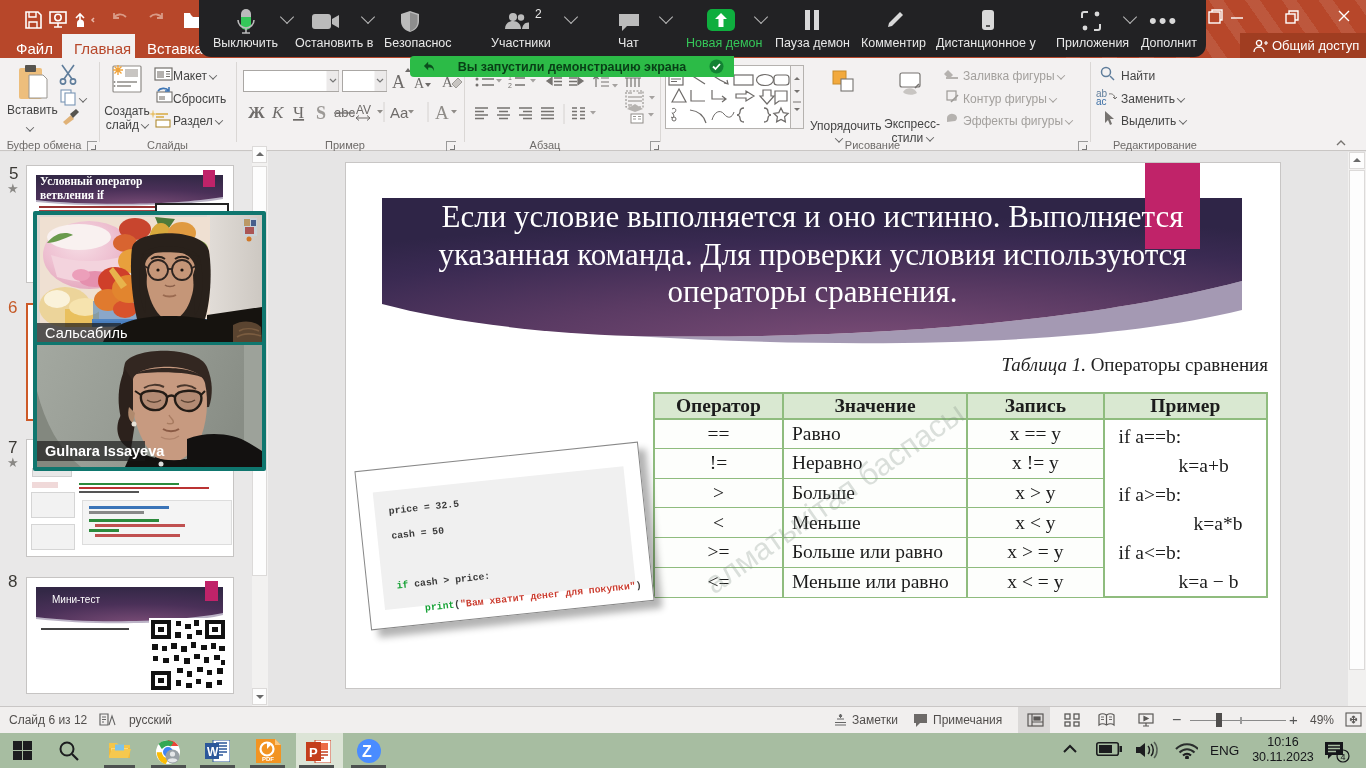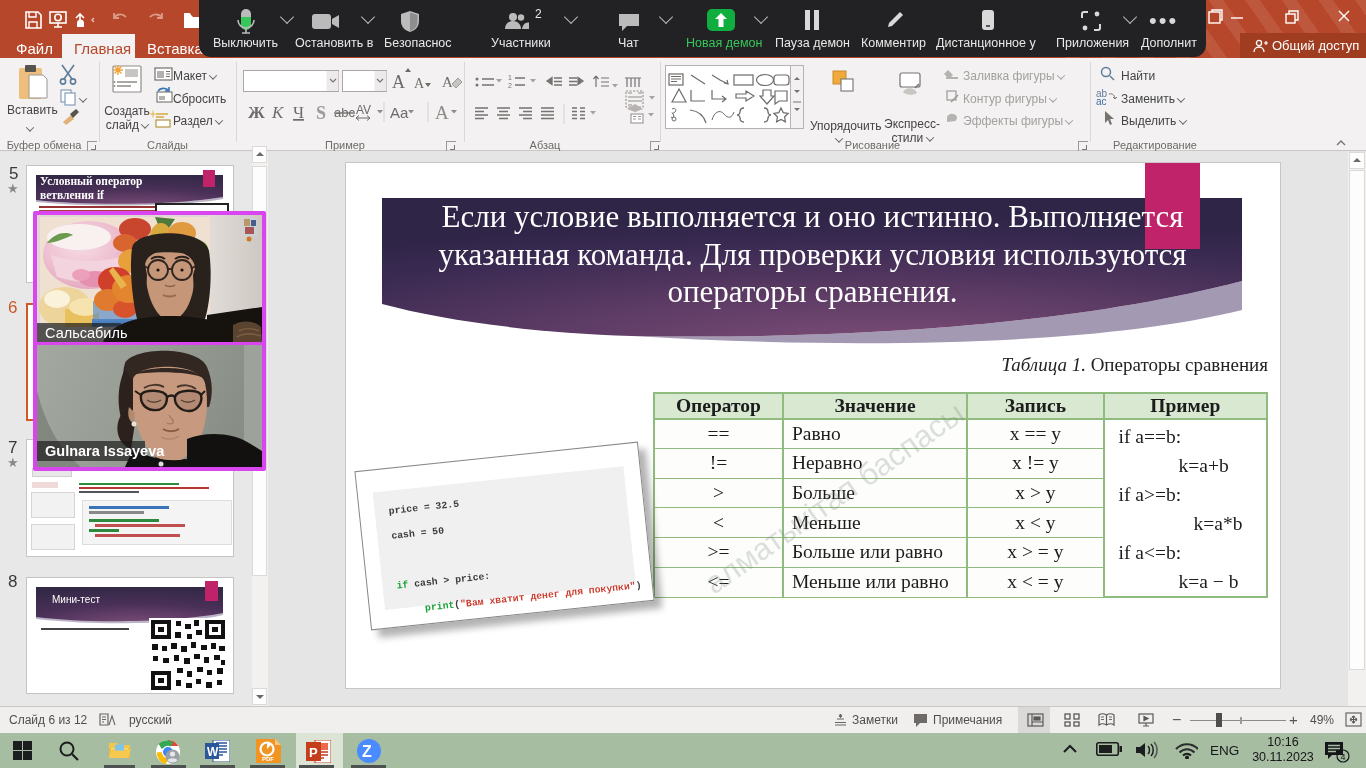--- a/index.html
+++ b/index.html
@@ -354,20 +354,30 @@
           <circle cx="18" cy="5" r="2.4" fill="#d9d9d9" stroke="none"></circle>
           <circle cx="6" cy="19" r="2.4" fill="#d9d9d9" stroke="none"></circle>
         </g>
  </svg>
  <div class="zchev" style="left:926px"></div>
  <div class="zi" style="left:857px;top:36px">Приложения</div>
  <div class="abs" style="left:950px;top:18px;width:46px;height:8px;color:#d9d9d9;font-size:22px;letter-spacing:2px;line-height:6px">•••</div>
  <div class="zi" style="left:942px;top:36px">Дополнит</div>
 </div>
 
+<div class="notif" style="left:410px;width:324px;background:#2cbb47;border-radius:4px 0 0 4px;color:#083f16">
+ <svg class="abs" style="left:13px;top:5px" width="12" height="11" viewBox="0 0 14 13">
+        <path d="M6 1L1 6l5 5V8c4-1 6 1 7 4 0-6-3-8-7-8z" fill="#0b4f1d"></path>
+      </svg>
+ <span>Вы запустили демонстрацию экрана</span>
+ <svg class="abs" style="right:10px;top:3px" width="15" height="15" viewBox="0 0 15 15">
+        <circle cx="7.5" cy="7.5" r="7" fill="#128233"></circle>
+        <path d="M4 7.5l2.5 2.5L11 5" stroke="#fff" stroke-width="1.8" fill="none"></path>
+      </svg>
+</div>
 
 <div class="abs" id="panel"></div>
 
 <div class="snum" style="left:9px;top:164px">5</div>
 <div class="star" style="left:7px;top:181px">★</div>
 <div class="thumb" style="left:26px;top:165px;width:208px;height:118px">
  <svg class="abs" style="left:9px;top:9px" width="187" height="34" viewBox="0 0 187 34">
   <defs>
           <radialGradient id="tg1" cx="55%" cy="110%" r="110%">
             <stop offset="0%" stop-color="#7d4e78"></stop>
@@ -547,21 +557,21 @@
 
  <div class="abs" style="left:16px;top:293px;width:285px;height:160px;background:#fff;border:1px solid #888;transform:rotate(-6deg);box-shadow:7px 8px 7px rgba(0,0,0,0.3)">
   <div class="abs" style="left:15px;top:22px;width:252px;height:118px;background:#f0f0f0;font-family:'Liberation Mono',monospace;font-size:9.8px;font-weight:bold;color:#3c3c3c;line-height:25px;padding:8px 0 0 14px;white-space:nowrap">price = 32.5<br>cash = 50<br><br style="line-height:10px"><span style="color:#18a237">if</span> cash &gt; price:<br><span style="padding-left:26px"><span style="color:#18a237">print</span>(<span style="color:#cb3e31">"Вам хватит денег для покупки"</span>)</span></div>
  </div>
 </div>
 <style>
  .tc{border:2px solid #8fbc7e;border-top-width:1px;border-bottom-width:1px;text-align:center;height:27px;background:#fdfefc}
  .tl{border:2px solid #8fbc7e;border-top-width:1px;border-bottom-width:1px;text-align:left;padding-left:8px;background:#fdfefc}
 </style>
 
-<div class="abs" style="left:33px;top:211px;width:233px;height:260px;background:#d946ef;border-radius:2px">
+<div class="abs" style="left:33px;top:211px;width:233px;height:260px;background:#0f766e;border-radius:2px">
 
  <svg class="abs" style="left:4px;top:4px" width="225" height="127" viewBox="0 0 225 127">
   <rect width="225" height="127" fill="#ddd8d3"></rect>
   <linearGradient id="wall" x1="0" y1="0" x2="1" y2="0">
           <stop offset="0" stop-color="#e2ddd8"></stop>
           <stop offset="1" stop-color="#cdc8c2"></stop>
         </linearGradient>
   <rect x="170" width="55" height="127" fill="url(#wall)"></rect>
   <rect x="206" y="3" width="14" height="18" fill="#c9d2d8"></rect>
   <rect x="207" y="4" width="6" height="7" fill="#b96"></rect>

